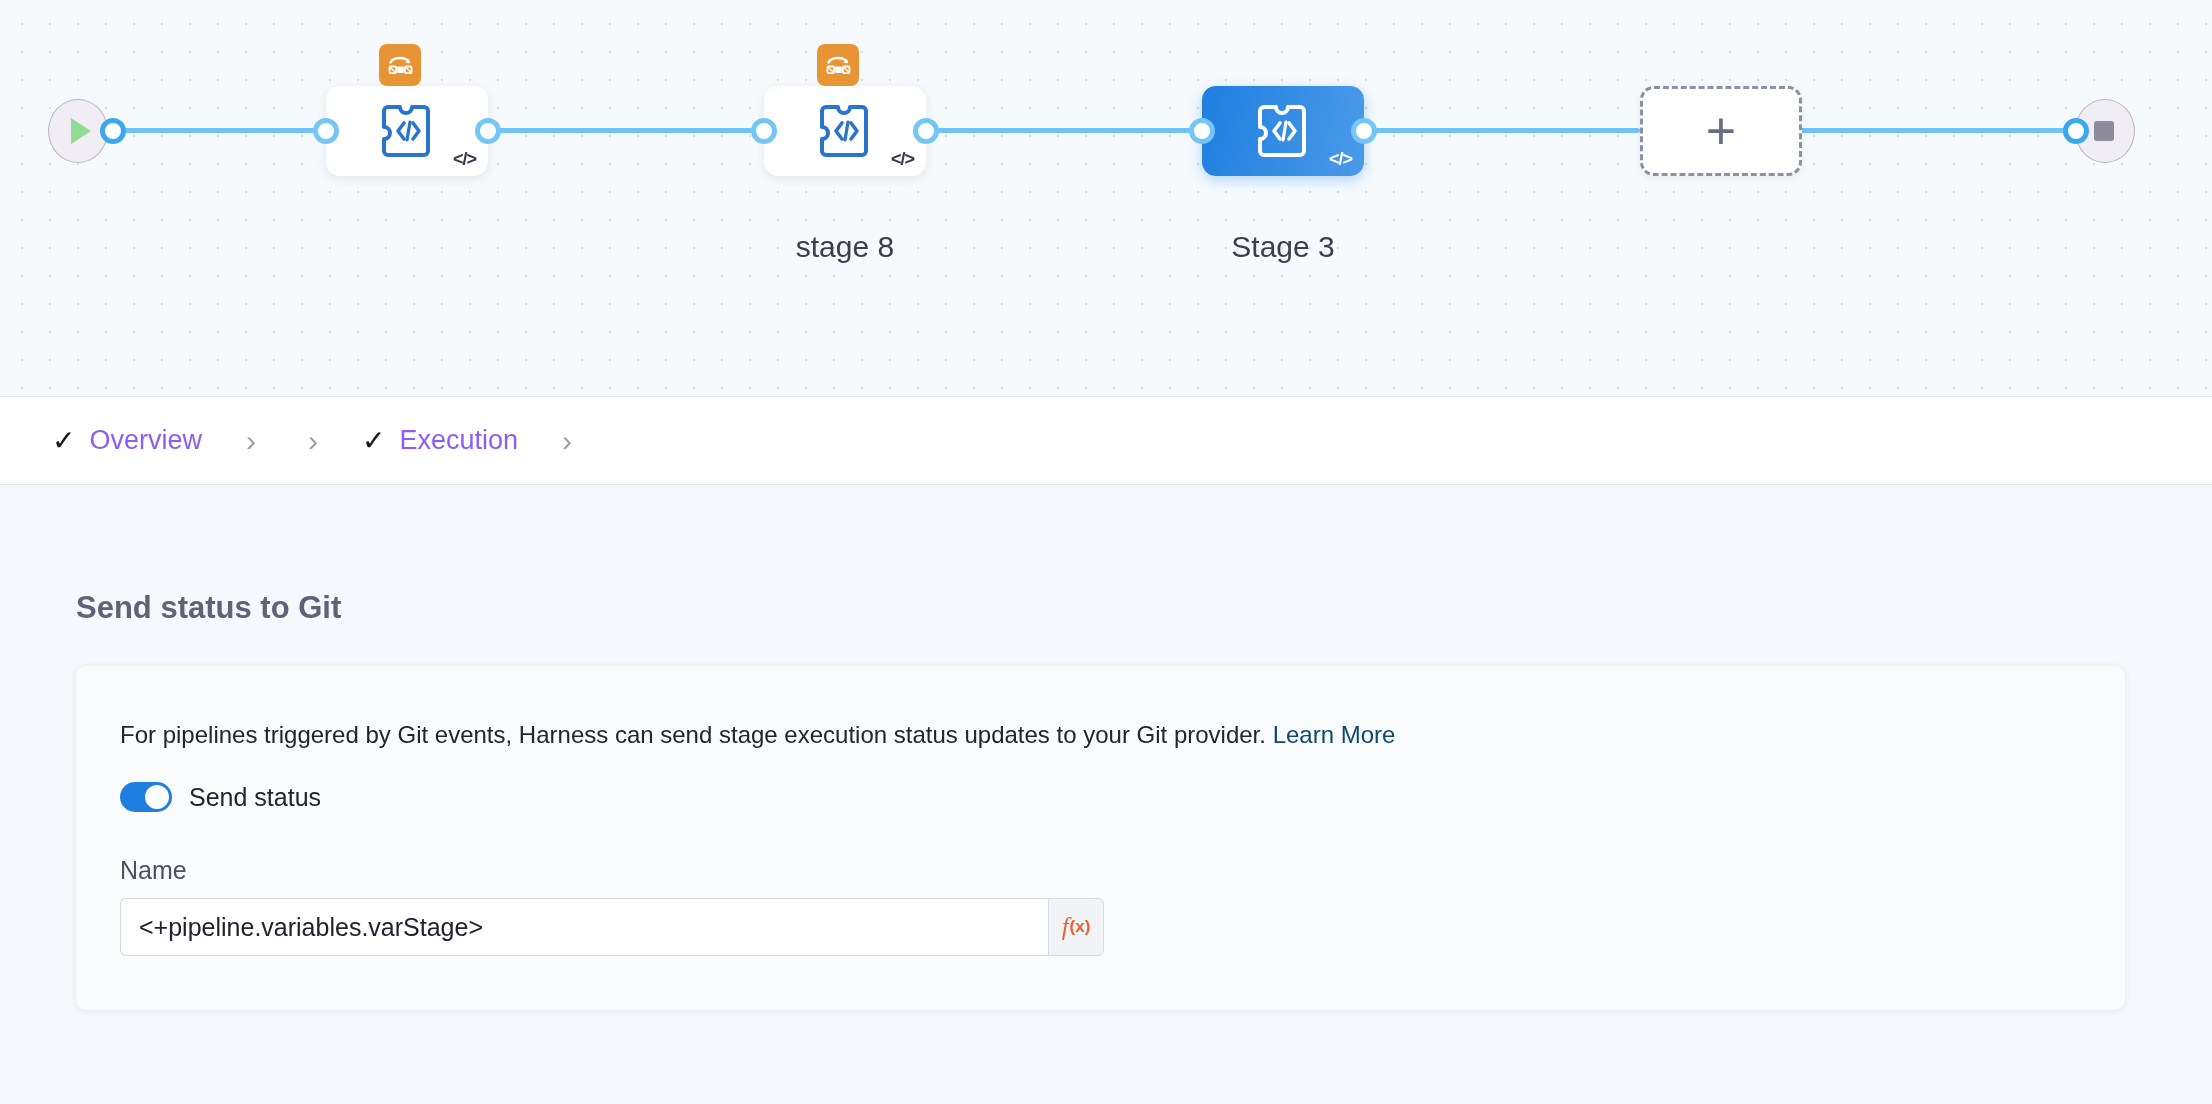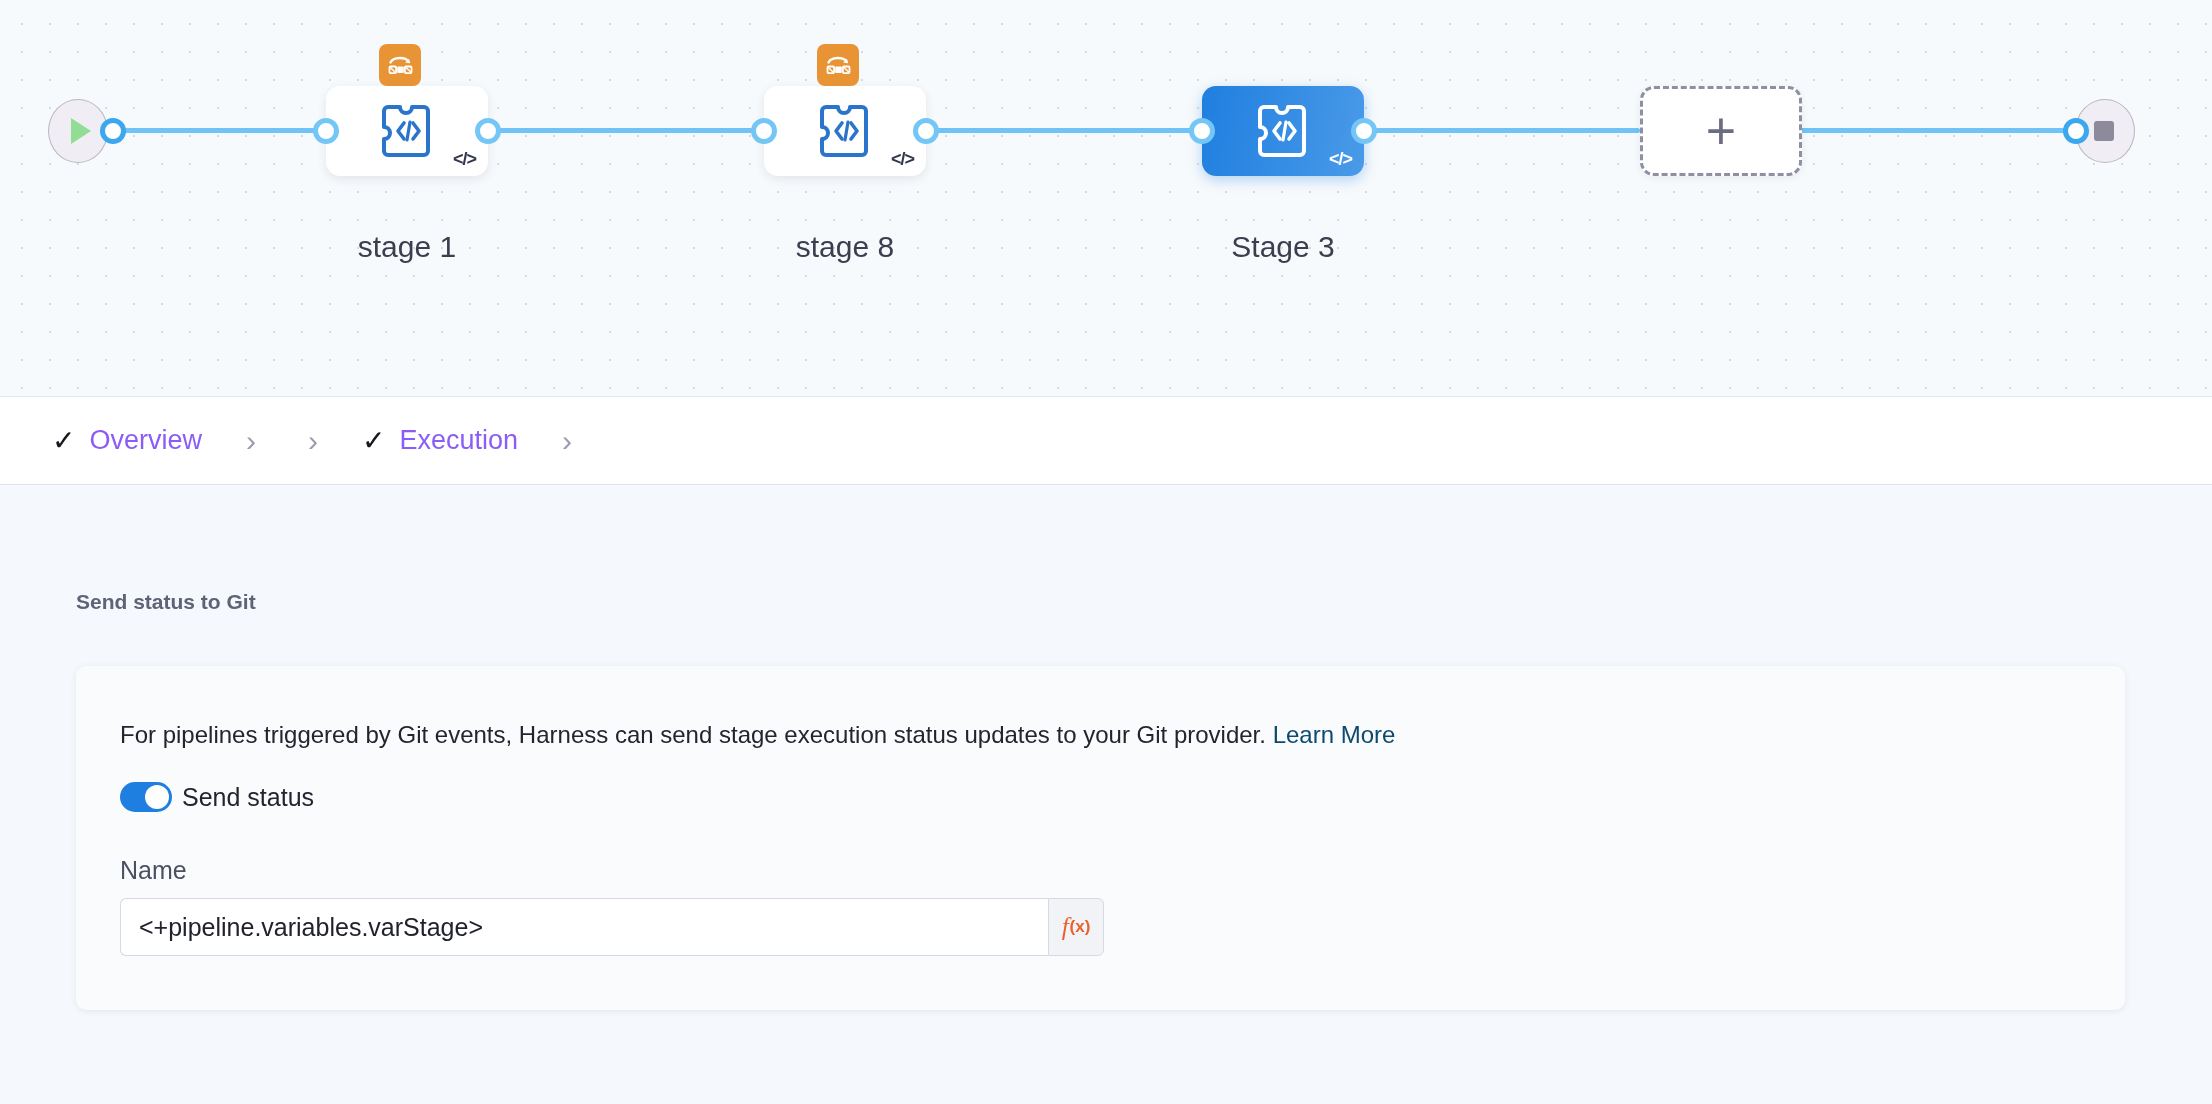--- a/index.html
+++ b/index.html
@@ -200,21 +200,21 @@
     position: absolute;
     left: 0; top: 485px;
     width: 2212px;
     height: 619px;
     background: #f5f9fd;
   }
   #section-title {
     position: absolute;
     left: 76px;
     top: 105px;
-    font-size: 21px;
+    font-size: 31px;
     font-weight: bold;
     color: #5f6377;
   }
   #card {
     position: absolute;
     left: 76px;
     top: 181px;
     width: 2049px;
     height: 344px;
     background: #fafbfc;
@@ -232,21 +232,21 @@
     color: #0c4a6e;
     text-decoration: none;
   }
 
   .toggle-row {
     position: absolute;
     left: 44px;
     top: 116px;
     display: flex;
     align-items: center;
-    gap: 10px;
+    gap: 17px;
   }
   .switch {
     width: 52px;
     height: 30px;
     border-radius: 15px;
     background: #1f7fe0;
     position: relative;
   }
   .switch .knob {
     position: absolute;
@@ -344,21 +344,20 @@
     <svg width="54" height="56" viewBox="0 0 54 56" aria-hidden="true">
       <path d="M8 4 h12 a6 6 0 0 0 12 0 h12 a4 4 0 0 1 4 4 v40 a4 4 0 0 1 -4 4 h-36 a4 4 0 0 1 -4 -4 v-12 a6 6 0 0 0 0 -12 v-16 a4 4 0 0 1 4 -4 z" fill="none" stroke="#2a74cc" stroke-width="4" stroke-linejoin="round"></path>
       <path d="M24 20 L18 28 L24 36" fill="none" stroke="#2a74cc" stroke-width="3.6" stroke-linecap="round" stroke-linejoin="round"></path>
       <path d="M33 20 L39 28 L33 36" fill="none" stroke="#2a74cc" stroke-width="3.6" stroke-linecap="round" stroke-linejoin="round"></path>
       <path d="M30 19 L27 37" stroke="#2a74cc" stroke-width="3.2" stroke-linecap="round"></path>
     </svg>
     <span class="code-badge">&lt;/&gt;</span>
   </div>
   <div class="dot light" style="left:313px;"></div>
   <div class="dot light" style="left:475px;"></div>
-  <div class="stage-label" style="left:237px;">stage 1</div>
 
   <div class="matrix-chip" style="left:817px;">
     <svg width="30" height="30" viewBox="0 0 30 30" aria-hidden="true">
       <path d="M5.5 12.5 C8 6.5 21 6.5 24 12" fill="none" stroke="#ffffff" stroke-width="2.4" stroke-linecap="round"></path>
       <path d="M20.2 12.6 L24.4 13.2 L24.1 8.7 Z" fill="#ffffff"></path>
       <rect x="4.5" y="16.5" width="6.6" height="6.6" rx="1" fill="none" stroke="#ffffff" stroke-width="1.8"></rect>
       <rect x="12.2" y="16.5" width="6.6" height="6.6" rx="1" fill="#ffffff"></rect>
       <rect x="19.9" y="16.5" width="6.6" height="6.6" rx="1" fill="none" stroke="#ffffff" stroke-width="1.8"></rect>
       <path d="M5.3 17.4 L10.3 22.3 M21 17.4 L26 22.3" stroke="#ffffff" stroke-width="1.4"></path>
     </svg>

